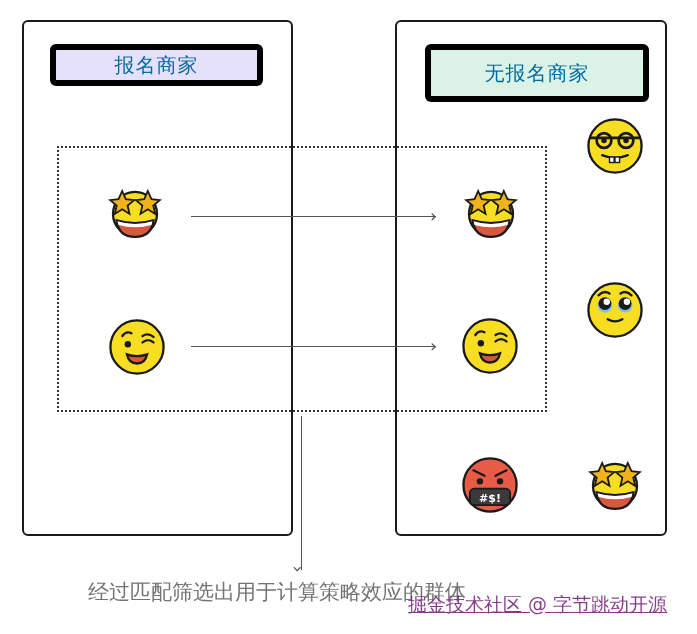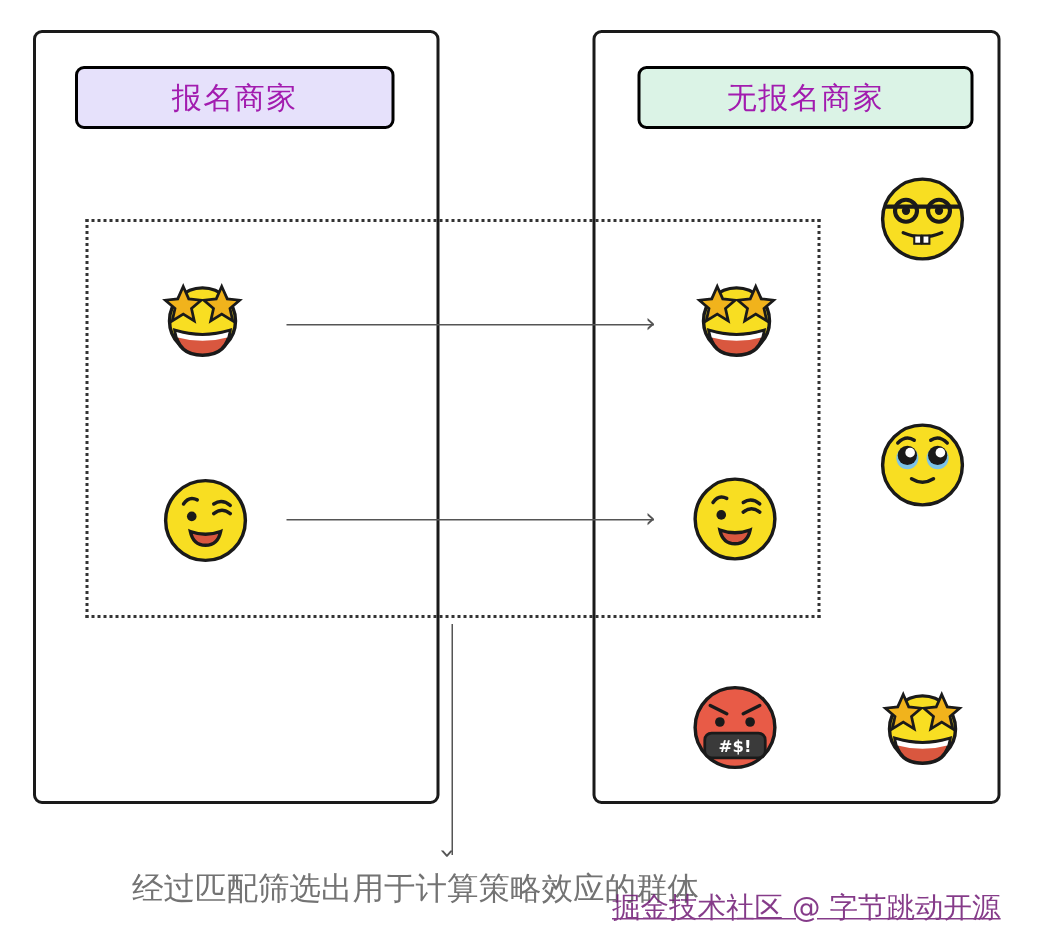--- a/index.html
+++ b/index.html
@@ -1,22 +1,22 @@
 <!DOCTYPE html>
 <html><head>
 <meta charset="utf-8">
 <style>
   html, body { margin:0; padding:0; background:#ffffff; }
   body { width:697px; height:634px; position:relative; overflow:hidden; font-family:"DejaVu Sans", sans-serif; }
   .panel { position:absolute; border:2.5px solid #1a1a1a; border-radius:6px; background:#fff; box-sizing:border-box; }
   .panel-left { left:22px; top:20px; width:271px; height:516px; }
   .panel-right { left:395px; top:20px; width:272px; height:516px; }
-  .label-box { position:absolute; border:2px solid #000000; border-radius:6px; box-sizing:border-box; display:flex; align-items:center; justify-content:center; font-size:20px; color:#a21caf; letter-spacing:1px; }
+  .label-box { position:absolute; border:6px solid #000000; border-radius:6px; box-sizing:border-box; display:flex; align-items:center; justify-content:center; font-size:20px; color:#0369a1; letter-spacing:1px; }
   .label-left { left:50px; top:44px; width:213px; height:42px; background:#e6e1fb; }
-  .label-right { left:425px; top:44px; width:224px; height:42px; background:#dbf3e6;text-align:right; }
+  .label-right { left:425px; top:44px; width:224px; height:58px; background:#dbf3e6;text-align:right; }
   .dotted { position:absolute; left:57px; top:146px; width:490px; height:266px; border:2.5px dotted #333; box-sizing:border-box; }
   .emoji { position:absolute; width:66px; height:66px; }
   .arrow-line { position:absolute; height:0; border-top:1.5px solid #555; }
   .arrowhead { position:absolute; font-size:18px; color:#555; line-height:1; }
   .vline { position:absolute; width:0; border-left:1.5px solid #555; }
   .caption { position:absolute; left:88px; top:578px; font-size:21px; color:#737373; white-space:nowrap; }
   .watermark { position:absolute; left:408px; top:592px; font-size:19px; color:#701a75; white-space:nowrap; opacity:0.85;text-decoration:underline; }
 </style>
 </head>
 <body>

